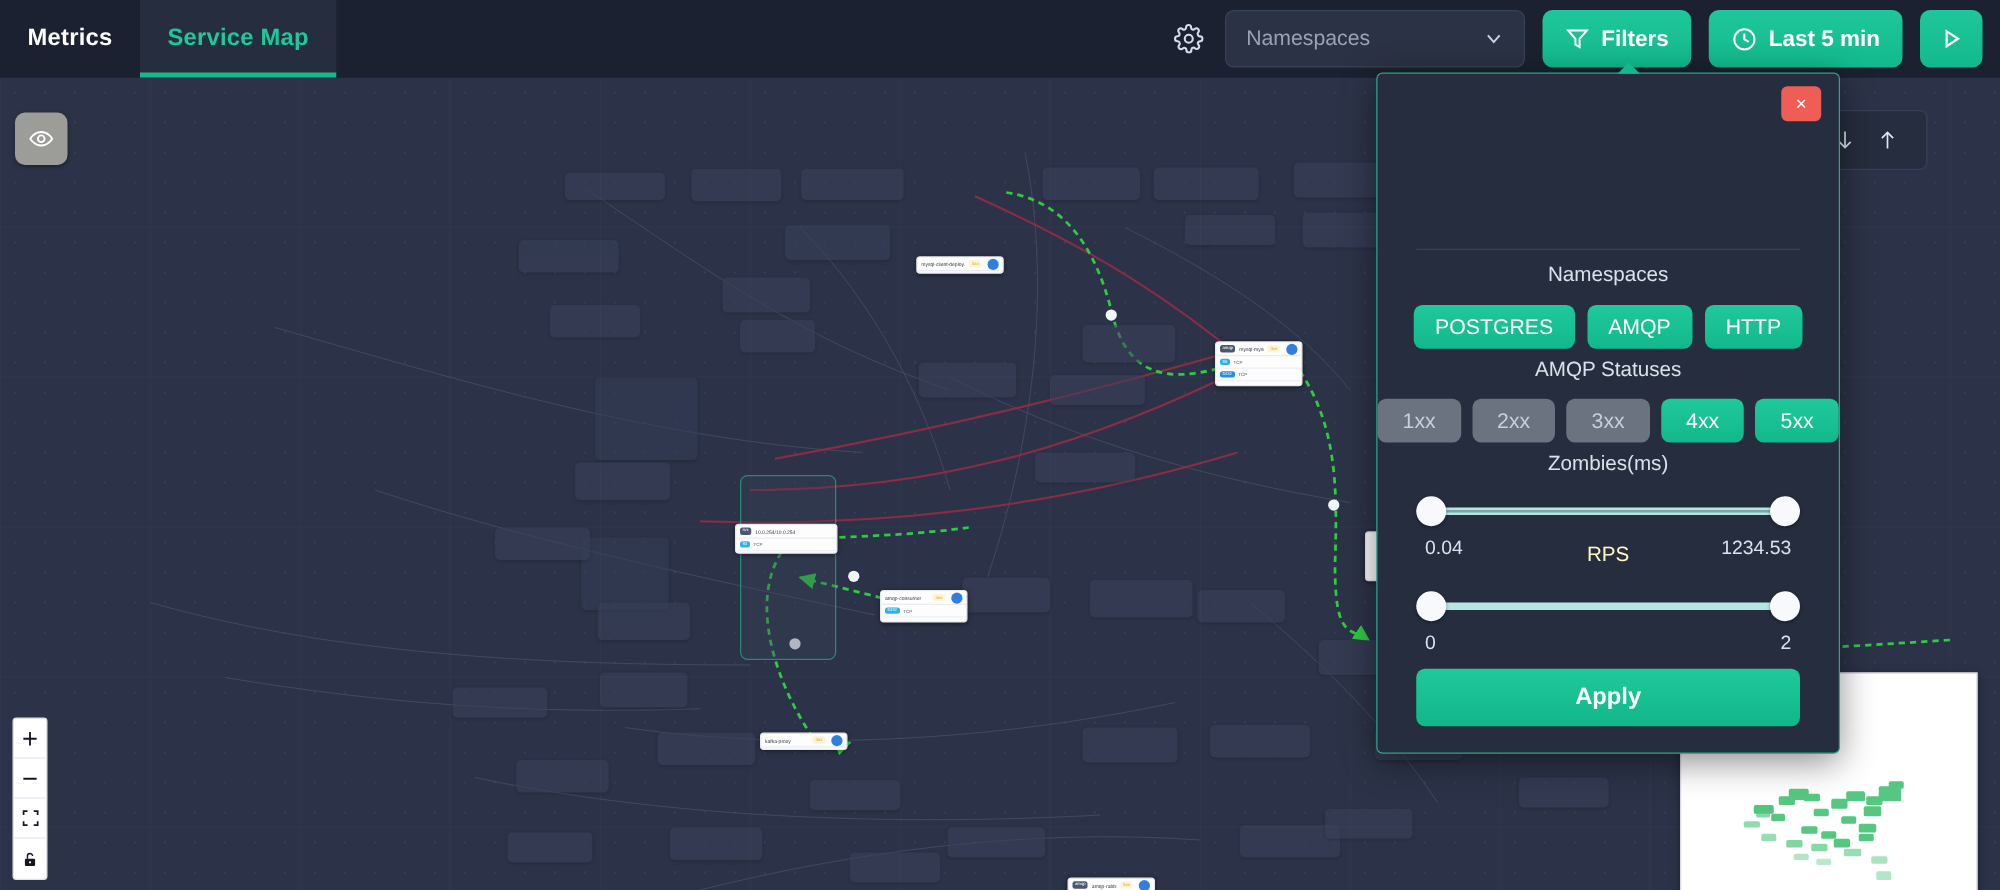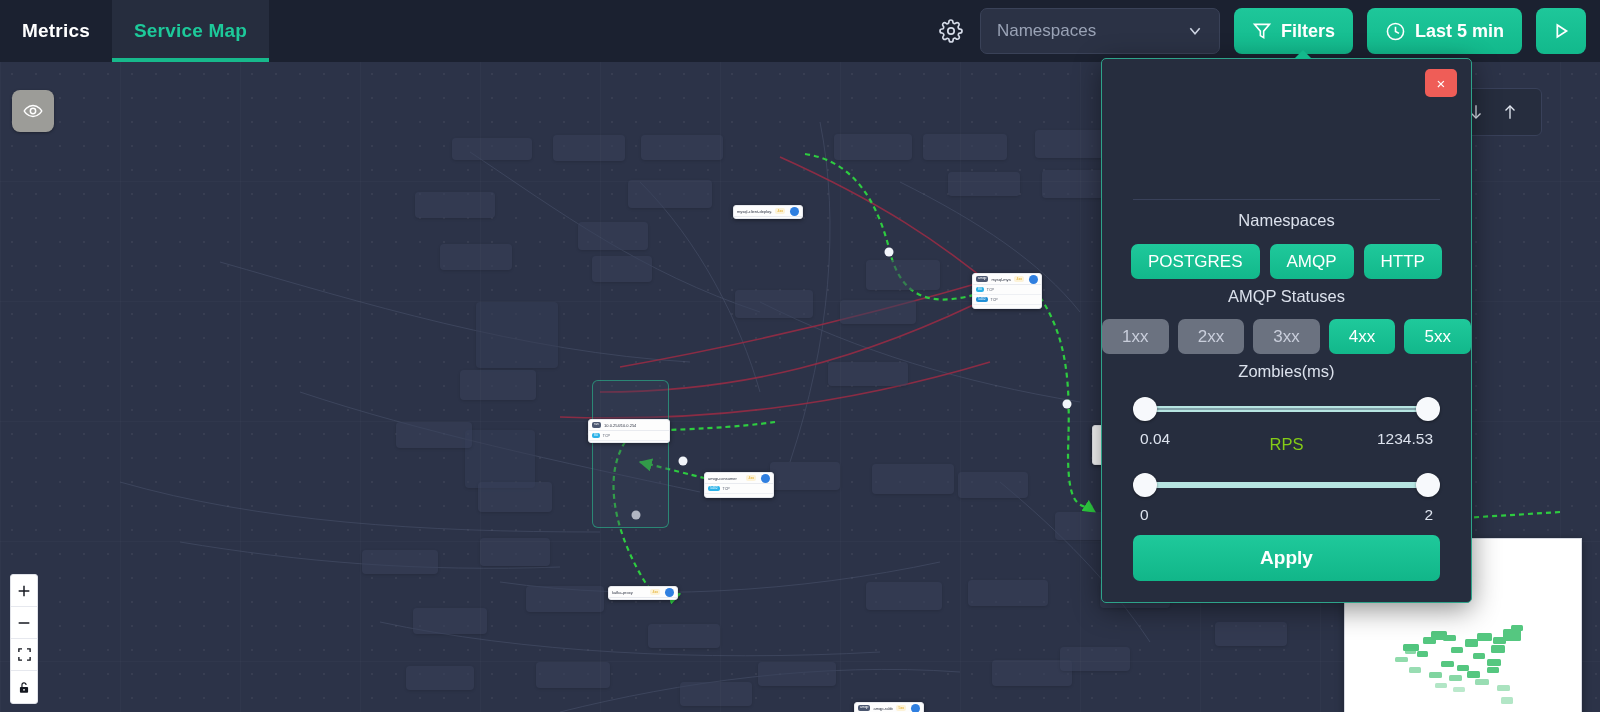--- a/index.html
+++ b/index.html
@@ -240,21 +240,21 @@
   .handle {
     position: absolute; top: 4px; width: 24px; height: 24px; border-radius: 50%;
     background: #f7f9fc; box-shadow: 0 1px 3px rgba(0,0,0,.4); cursor: pointer;
   }
   .handle.l { left: 0px; }
   .handle.r { right: 0px; }
   .bounds {
     display: flex; justify-content: space-between; margin: 3px 38px 0;
     color: #dde3ee; font-size: 15.5px;
   }
-  .rps-title { position: absolute; left: 0; right: 0; top: 376px; text-align: center; color:#84cc16; font-size:16.5px;}
+  .rps-title { position: absolute; left: 0; right: 0; top: 376px; text-align: center; color:#fef9c3; font-size:16.5px;}
 
   .apply {
     position: absolute; left: 31px; right: 31px; top: 476px; height: 46px;
     border-radius: 7px; border: none; cursor: pointer;
     background: linear-gradient(180deg,#1fc99b 0%,#11b689 100%);
     color: #ffffff; font-size: 19px; font-weight: bold;
     font-family: "Liberation Sans", sans-serif;
   }
 </style>
 </head>

